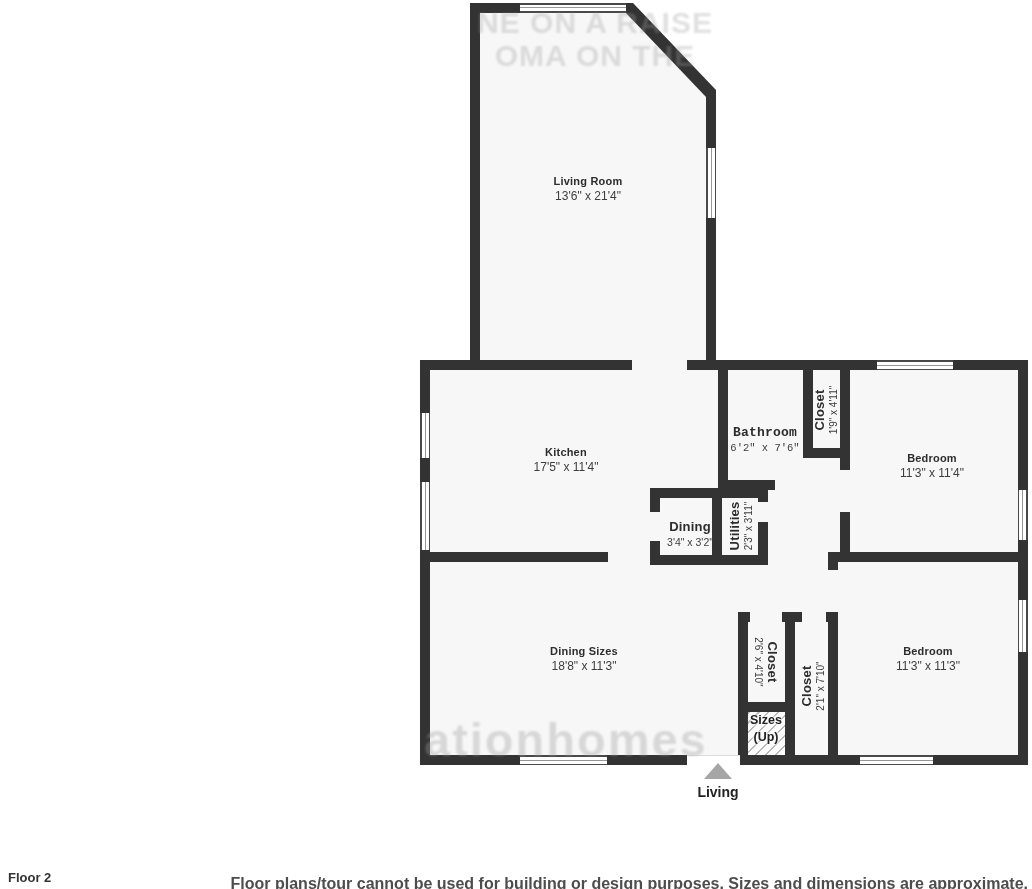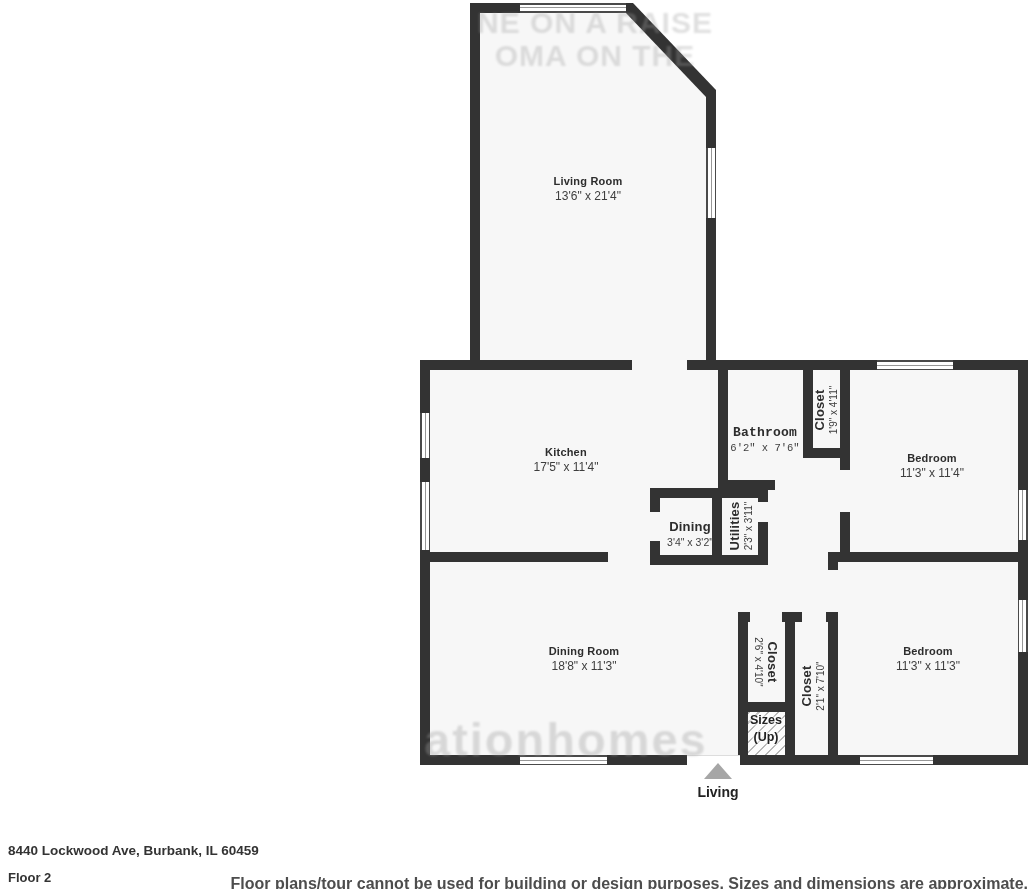--- a/index.html
+++ b/index.html
@@ -106,21 +106,21 @@
   </div>
   <div class="rlabel small" style="left:690px;top:533px;">
     <div class="nm">Dining</div>
     <div class="dm">3'4" x 3'2"</div>
   </div>
   <div class="rlabel rotl" style="left:740px;top:526px;">
     <div class="nm">Utilities</div>
     <div class="dm">2'3" x 3'11"</div>
   </div>
   <div class="rlabel" style="left:584px;top:659px;">
-    <div class="nm">Dining Room</div>
+    <div class="nm">Dining Sizes</div>
     <div class="dm">18'8" x 11'3"</div>
   </div>
   <div class="rlabel rotr" style="left:766px;top:662px;">
     <div class="nm">Closet</div>
     <div class="dm">2'6" x 4'10"</div>
   </div>
   <div class="rlabel rotl" style="left:812px;top:686px;">
     <div class="nm">Closet</div>
     <div class="dm">2'1" x 7'10"</div>
   </div>
@@ -135,17 +135,16 @@
 
   <div class="entry-arrow" style="left:704px;top:763px;"></div>
   <div class="entry-label" style="left:718px;top:792px;">Living</div>
 
   <div class="wm wm-top">
     <div>NE ON A RAISE</div>
     <div>OMA ON THE</div>
   </div>
   <div class="wm wm-bottom">ationhomes</div>
 
-  <div class="addr" style="left:8px;top:843px;">8440 Lockwood Ave, Burbank, IL 60459</div>
   <div class="floorlbl" style="left:8px;top:870px;">Floor 2</div>
   <div class="disclaimer" style="right:4px;top:875px;">Floor plans/tour cannot be used for building or design purposes. Sizes and dimensions are approximate.</div>
 
 </div>
 
 </body></html>

